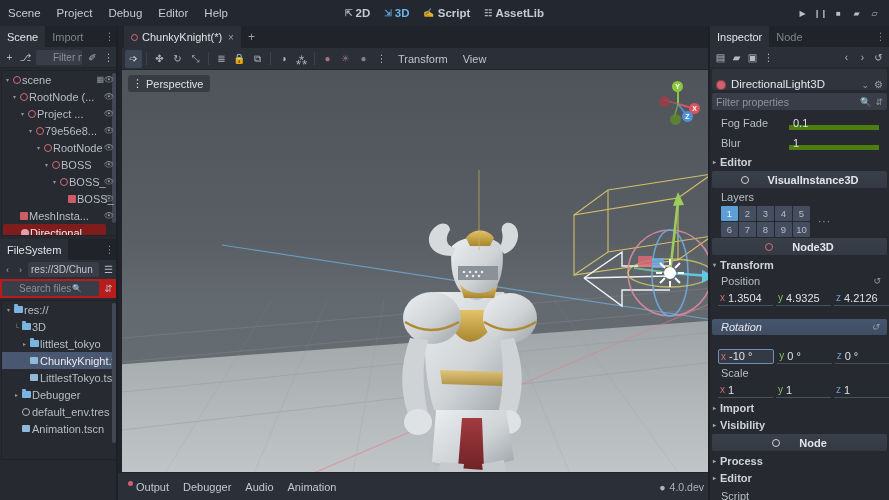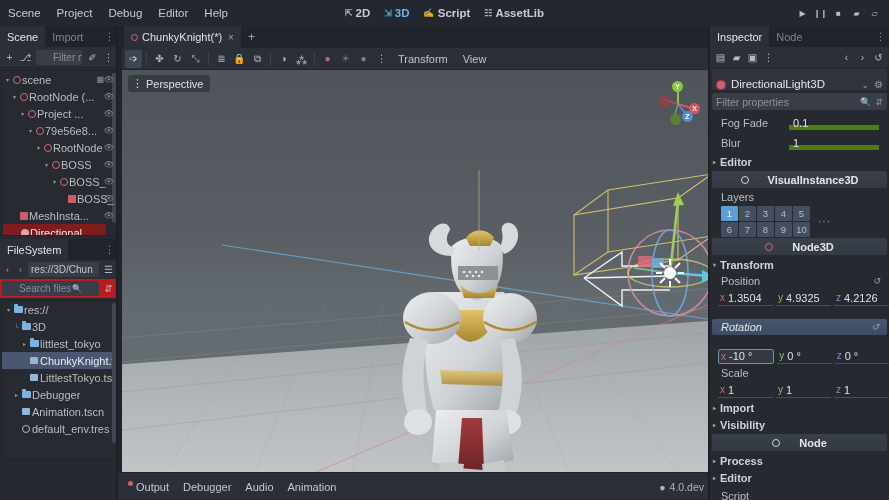--- a/index.html
+++ b/index.html
@@ -430,30 +430,30 @@
       <div class="fnode" style="padding-left:11px">
         <span class="arrow">▸</span>
         <span class="fico">
             <span class="folder"></span>
           </span>
         <span>Debugger</span>
       </div>
       <div class="fnode" style="padding-left:11px">
         <span class="arrow"></span>
         <span class="fico">
-            <span class="file-scn"></span>
-          </span>
-        <span>Animation.tscn</span>
+            <span class="file-res"></span>
+          </span>
+        <span>default_env.tres</span>
       </div>
       <div class="fnode" style="padding-left:11px">
         <span class="arrow"></span>
         <span class="fico">
-            <span class="file-res"></span>
-          </span>
-        <span>default_env.tres</span>
+            <span class="file-scn"></span>
+          </span>
+        <span>Animation.tscn</span>
       </div>
     </div>
   </div>
 
   <div class="center">
 
     <div class="scene-tabs">
       <div class="scene-tab">
         <span class="dot-red"></span>
         <span>ChunkyKnight(*)</span>

